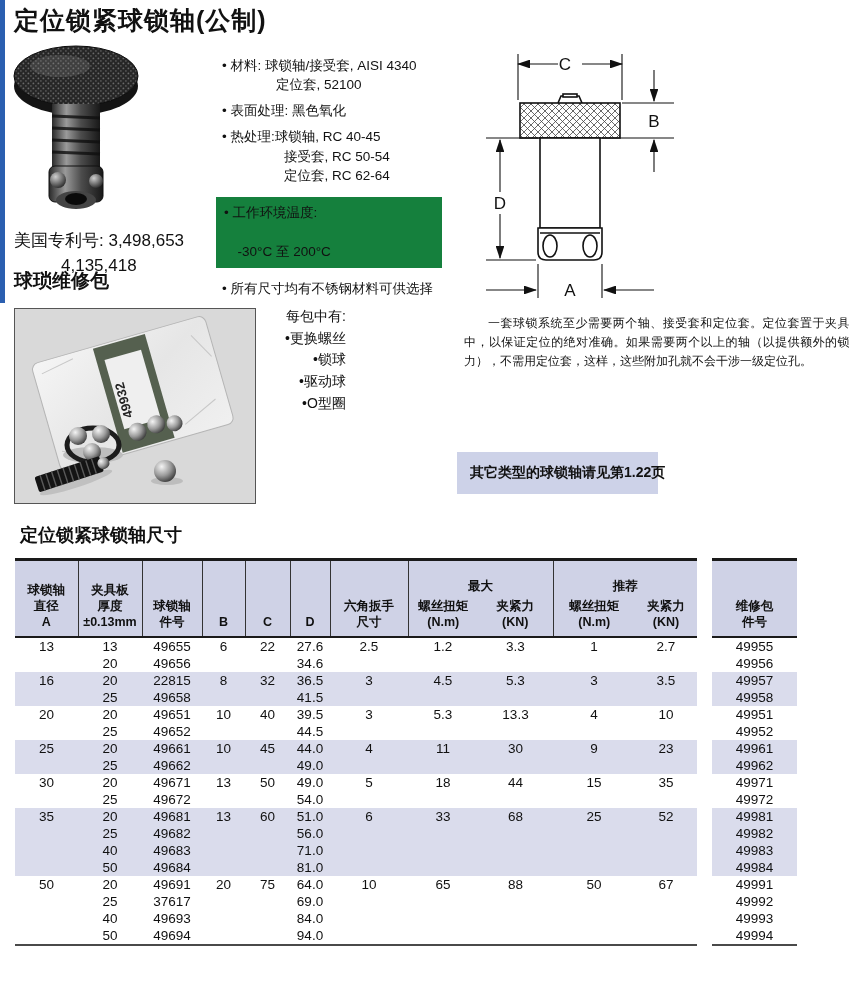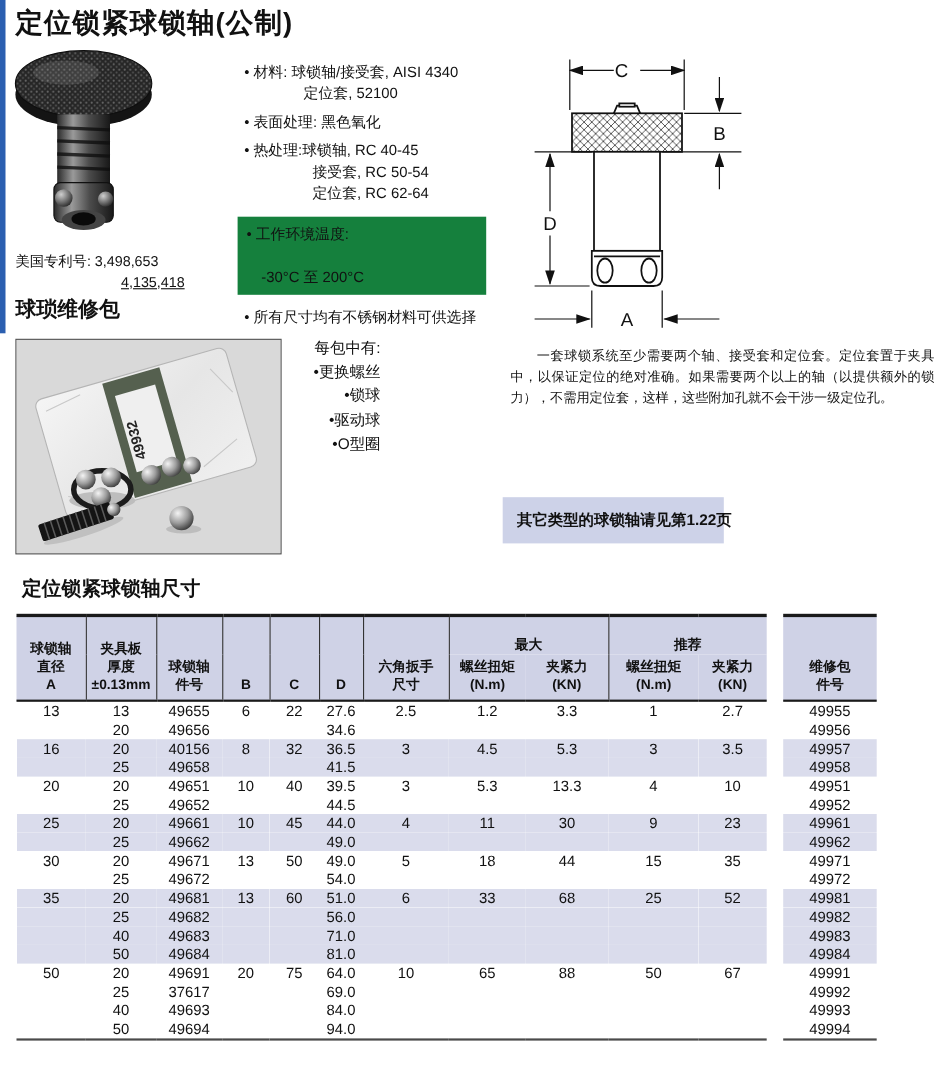--- a/index.html
+++ b/index.html
@@ -13,22 +13,22 @@
   .page-title { position:absolute; left:14px; top:4px; font-size:25px; font-weight:bold; margin:0; letter-spacing:1px; }
 
   .product-photo { position:absolute; left:12px; top:42px; width:138px; height:172px; }
 
   .specs { position:absolute; left:222px; top:56px; width:238px; font-size:13.5px; line-height:1.42; }
   .spec-item { margin-bottom:7px; }
   .spec-line { white-space:nowrap; }
   .spec-sub { white-space:nowrap; }
   .spec-item.hl { background:#15803d; padding:6px 6px 7px 8px; margin-left:-6px; margin-top:12px; margin-bottom:11px; width:212px; }
 
-  .patent { position:absolute; left:14px; top:229px; font-size:13px; line-height:1.45; }
-  .patent-line2 { margin-left:96px;text-decoration:underline; }
+  .patent { position:absolute; left:14px; top:229px; font-size:17px; line-height:1.45; }
+  .patent-line2 { margin-left:47px; }
 
   .diagram { position:absolute; left:440px; top:20px; width:410px; height:292px; }
 
   .kit-title { position:absolute; left:14px; top:268px; font-size:19px; font-weight:bold; margin:0; }
   .kit-photo-box { position:absolute; left:14px; top:308px; width:240px; height:194px; border:1px solid #555; background:#dcdcdc; }
   .kit-list { position:absolute; left:285px; top:306px; font-size:14px; line-height:1.55;text-align:right; }
   .kit-list .kit-item { white-space:nowrap; }
 
   .desc { position:absolute; left:452px; top:302px; width:398px; font-size:12px; line-height:1.58; text-indent:2em; text-align:justify; margin:12px; }
 
@@ -326,21 +326,21 @@
           <td></td>
           <td></td>
           <td></td>
           <td></td>
           <td class="spacer"></td>
           <td>49956</td>
         </tr>
         <tr class="shaded">
           <td>16</td>
           <td>20</td>
-          <td>40156</td>
+          <td>22815</td>
           <td>8</td>
           <td>32</td>
           <td>36.5</td>
           <td>3</td>
           <td>4.5</td>
           <td>5.3</td>
           <td>3</td>
           <td>3.5</td>
           <td class="spacer"></td>
           <td>49957</td>

